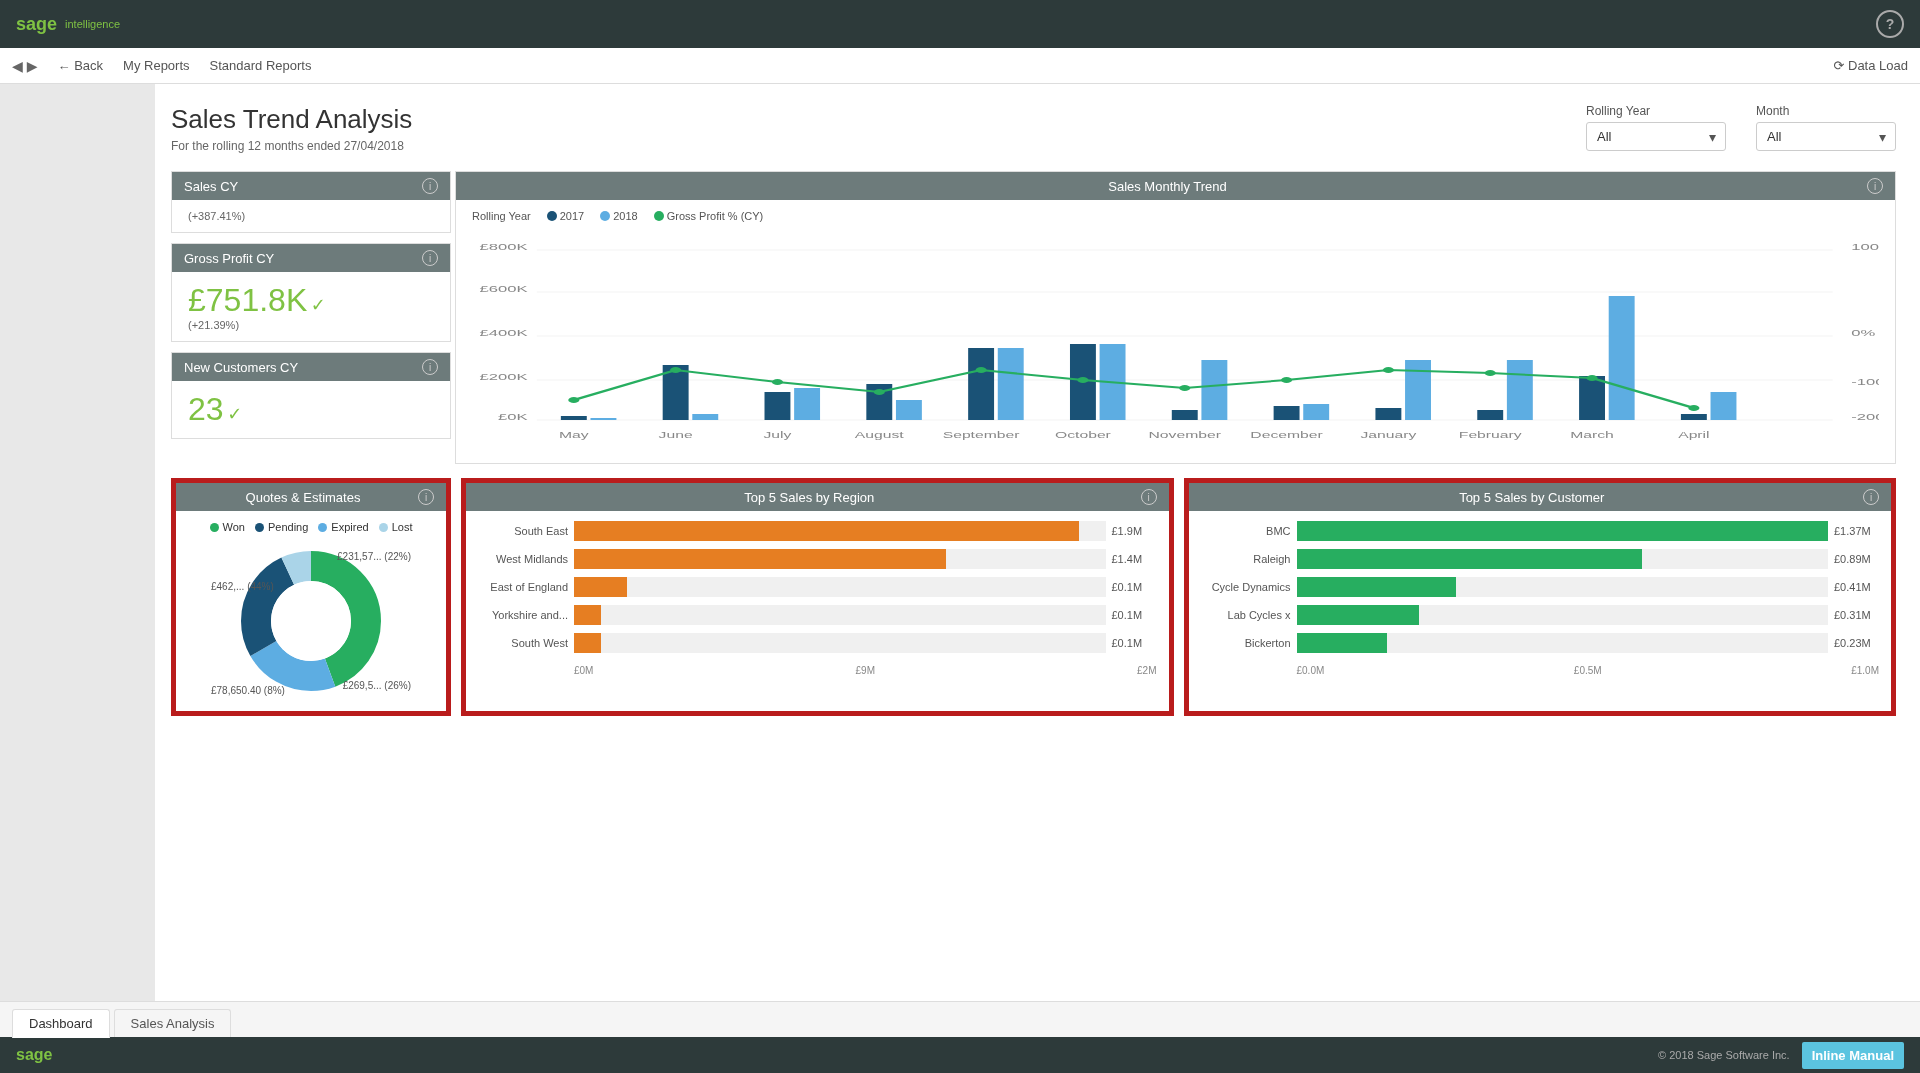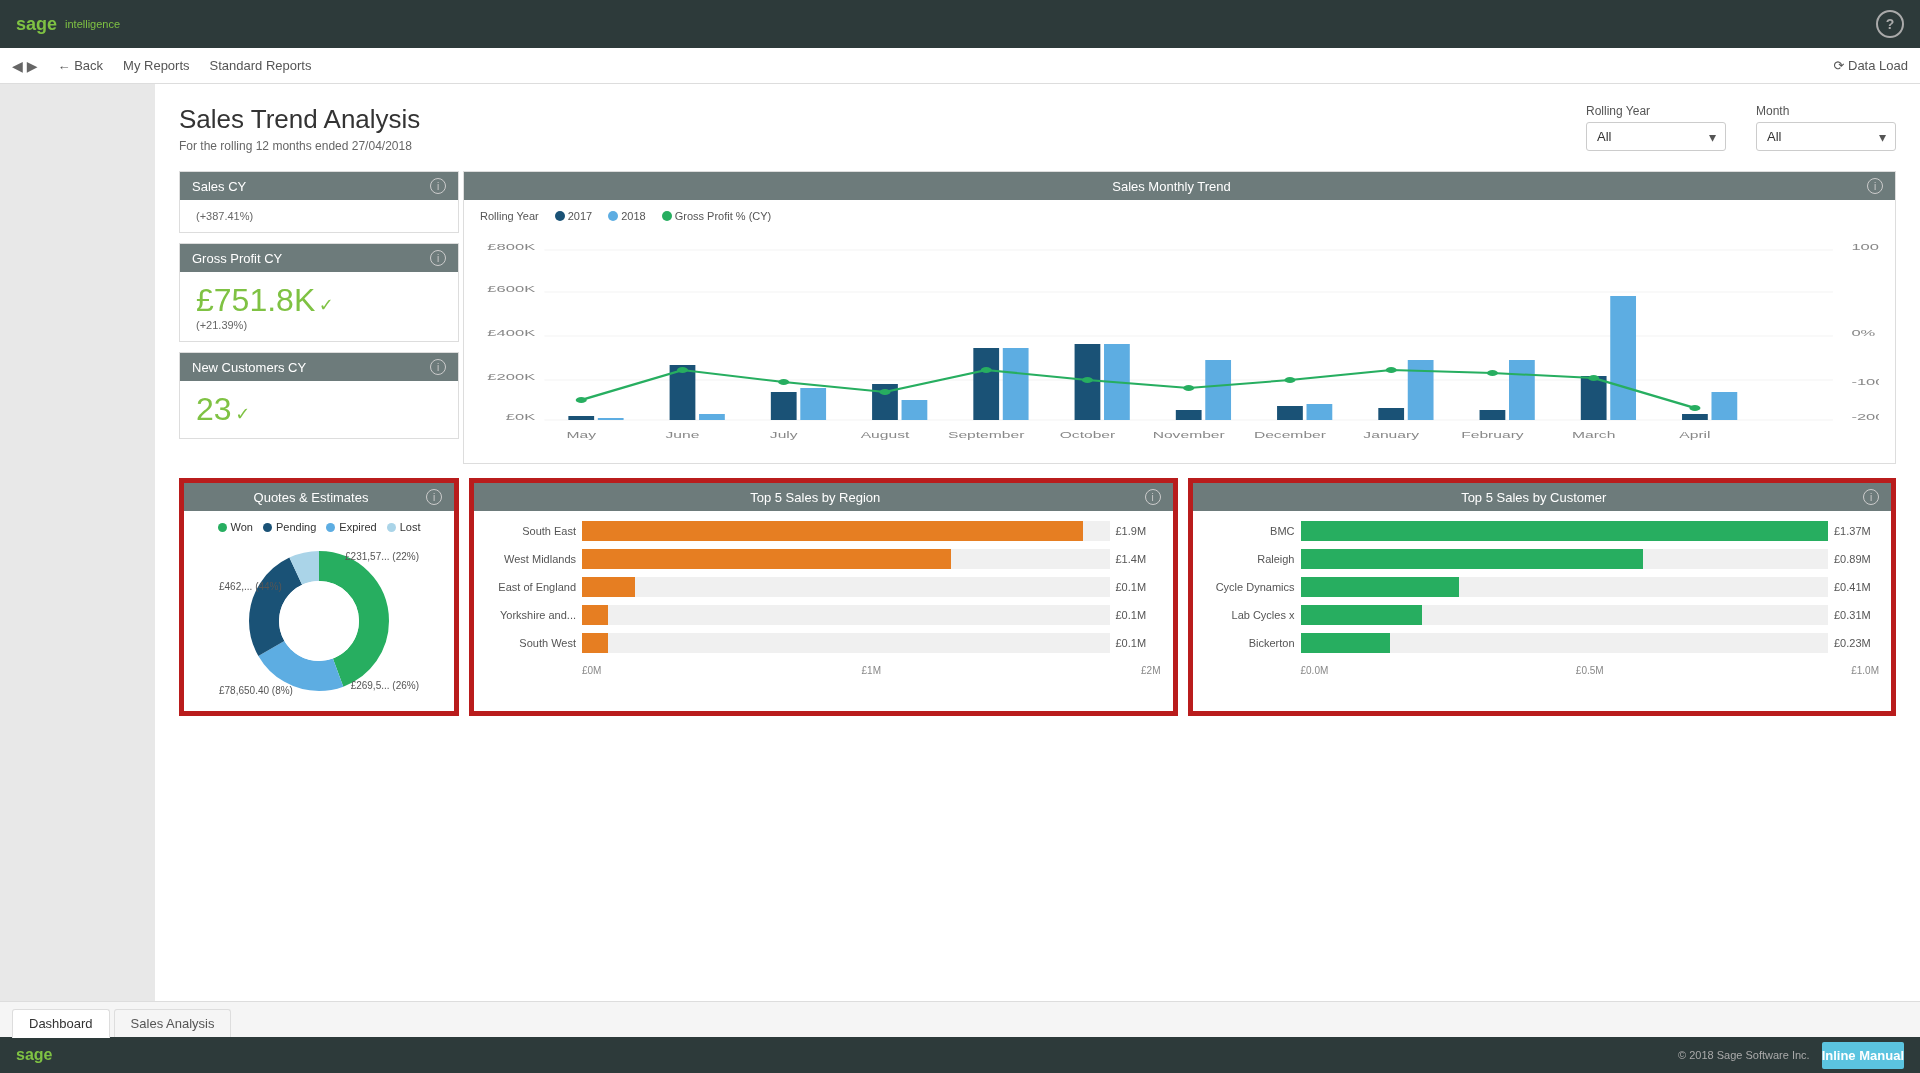--- a/index.html
+++ b/index.html
@@ -37,21 +37,21 @@
     .back-link { display: flex; align-items: center; gap: 4px; color: #555; font-size: 13px; cursor: pointer; }
     .data-load-btn { display: flex; align-items: center; gap: 6px; color: #555; font-size: 13px; cursor: pointer; }
 
     
     .sidebar { width: 155px; background: #e8e8e8; }
 
     
     .content-panel {
       flex: 1;
       background: #fff;
-      padding: 20px 24px 10px 24px;
+      padding: 20px 24px 10px 16px;
       overflow: hidden;
     }
 
     
     .title-section { display: flex; justify-content: space-between; align-items: flex-start; margin-bottom: 18px; }
     .title-left h1 { font-size: 26px; font-weight: 300; color: #333; }
     .title-left p { font-size: 12px; color: #666; margin-top: 4px; }
     .filters { display: flex; gap: 30px; align-items: flex-start; }
     .filter-group { display: flex; flex-direction: column; align-items: flex-start; }
     .filter-label { font-size: 12px; color: #555; margin-bottom: 4px; }
@@ -171,21 +171,21 @@
       align-items: center;
       justify-content: space-between;
       padding: 0 16px;
     }
     .footer-logo { color: #7fc243; font-size: 16px; font-weight: bold; }
     .footer-right { display: flex; align-items: center; gap: 12px; }
     .footer-copy { color: #aaa; font-size: 11px; }
     .inline-manual-btn {
       background: #5bc4e0;
       color: #fff;
-      padding: 6px 0;
+      padding: 6px 10px;
       font-size: 13px;
       border: none;
       cursor: pointer;
       font-weight: bold;
       border-radius: 2px;
     }
 
     
     .monthly-chart { width: 100%; height: 220px; }
 
@@ -492,21 +492,21 @@
 
           <div class="hbar-row">
             <span class="hbar-label">South West</span>
             <div class="hbar-track">
               <div class="hbar-fill" style="width:5%;background:#e67e22;"></div>
             </div>
             <span class="hbar-val">£0.1M</span>
           </div>
           <div class="hbar-axis">
             <span>£0M</span>
-            <span>£1M</span>
+            <span>£9M</span>
             <span>£2M</span>
           </div>
         </div>
       </div>
 
       <div class="bottom-card">
         <div class="bottom-header">
           <span class="bottom-header-title">Top 5 Sales by Customer</span>
           <span class="info-icon">i</span>
         </div>

